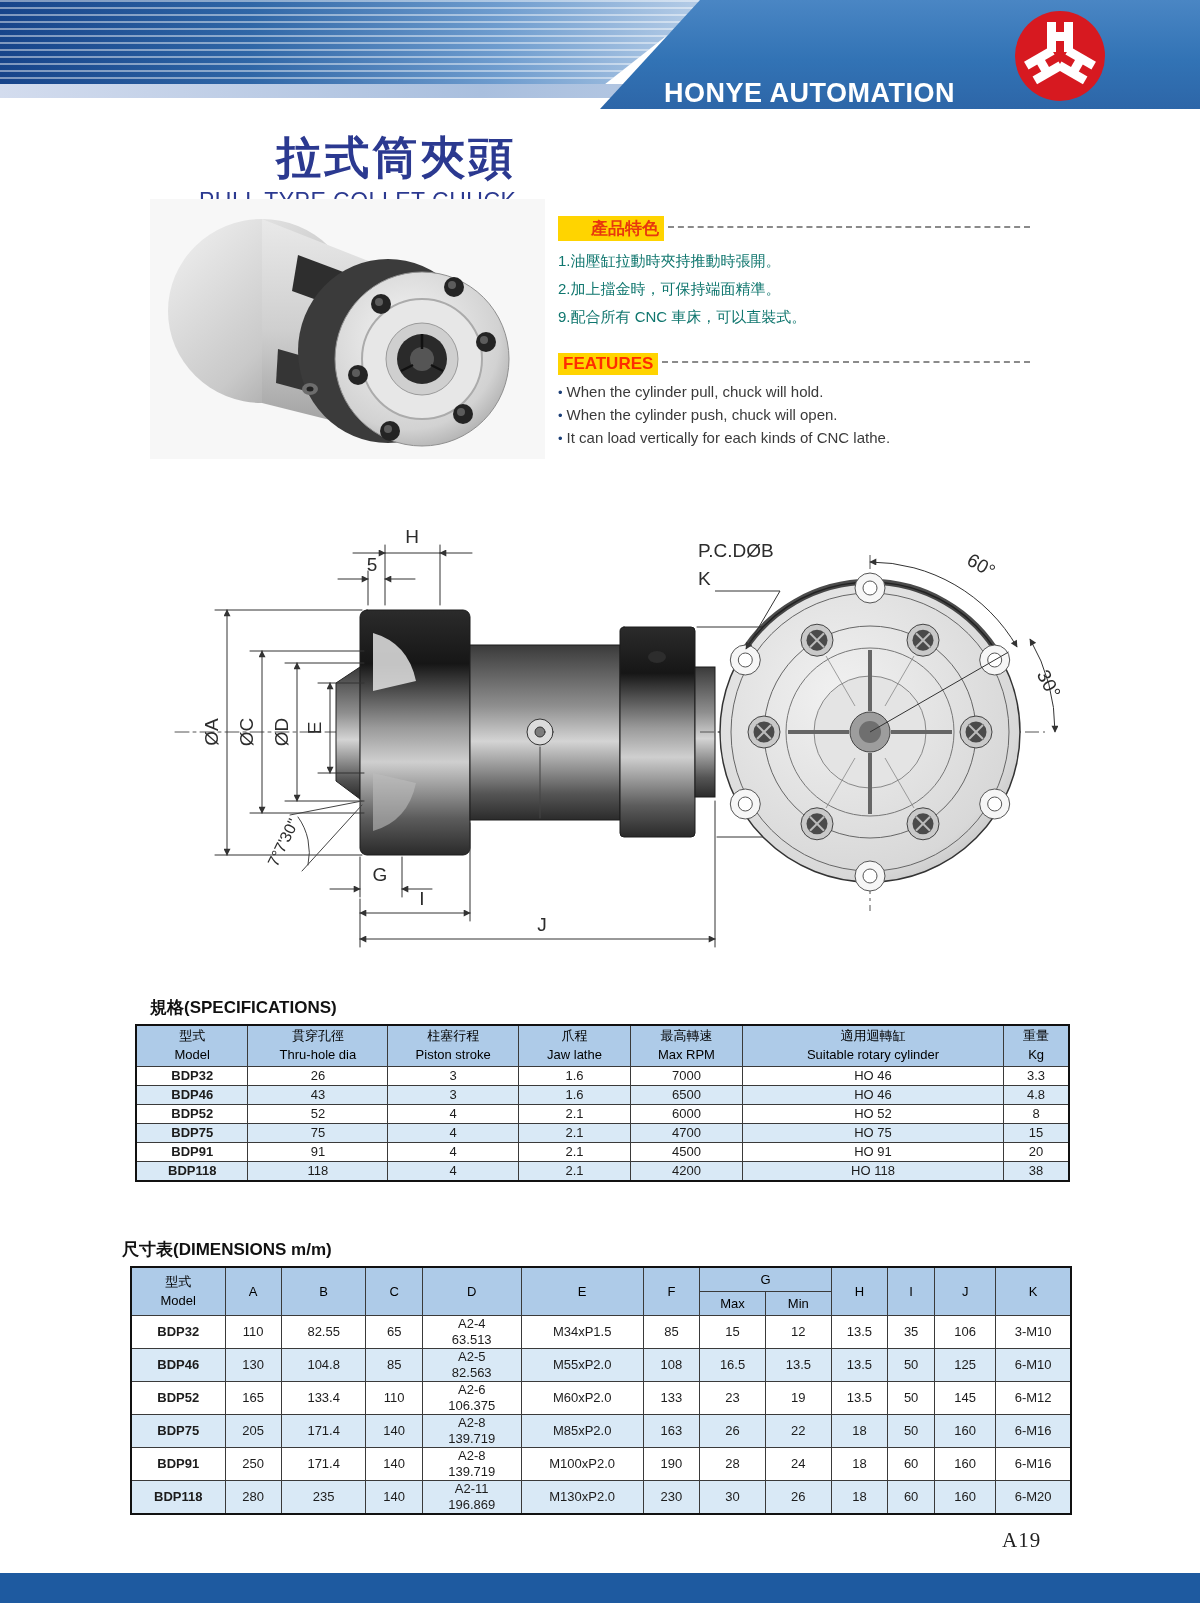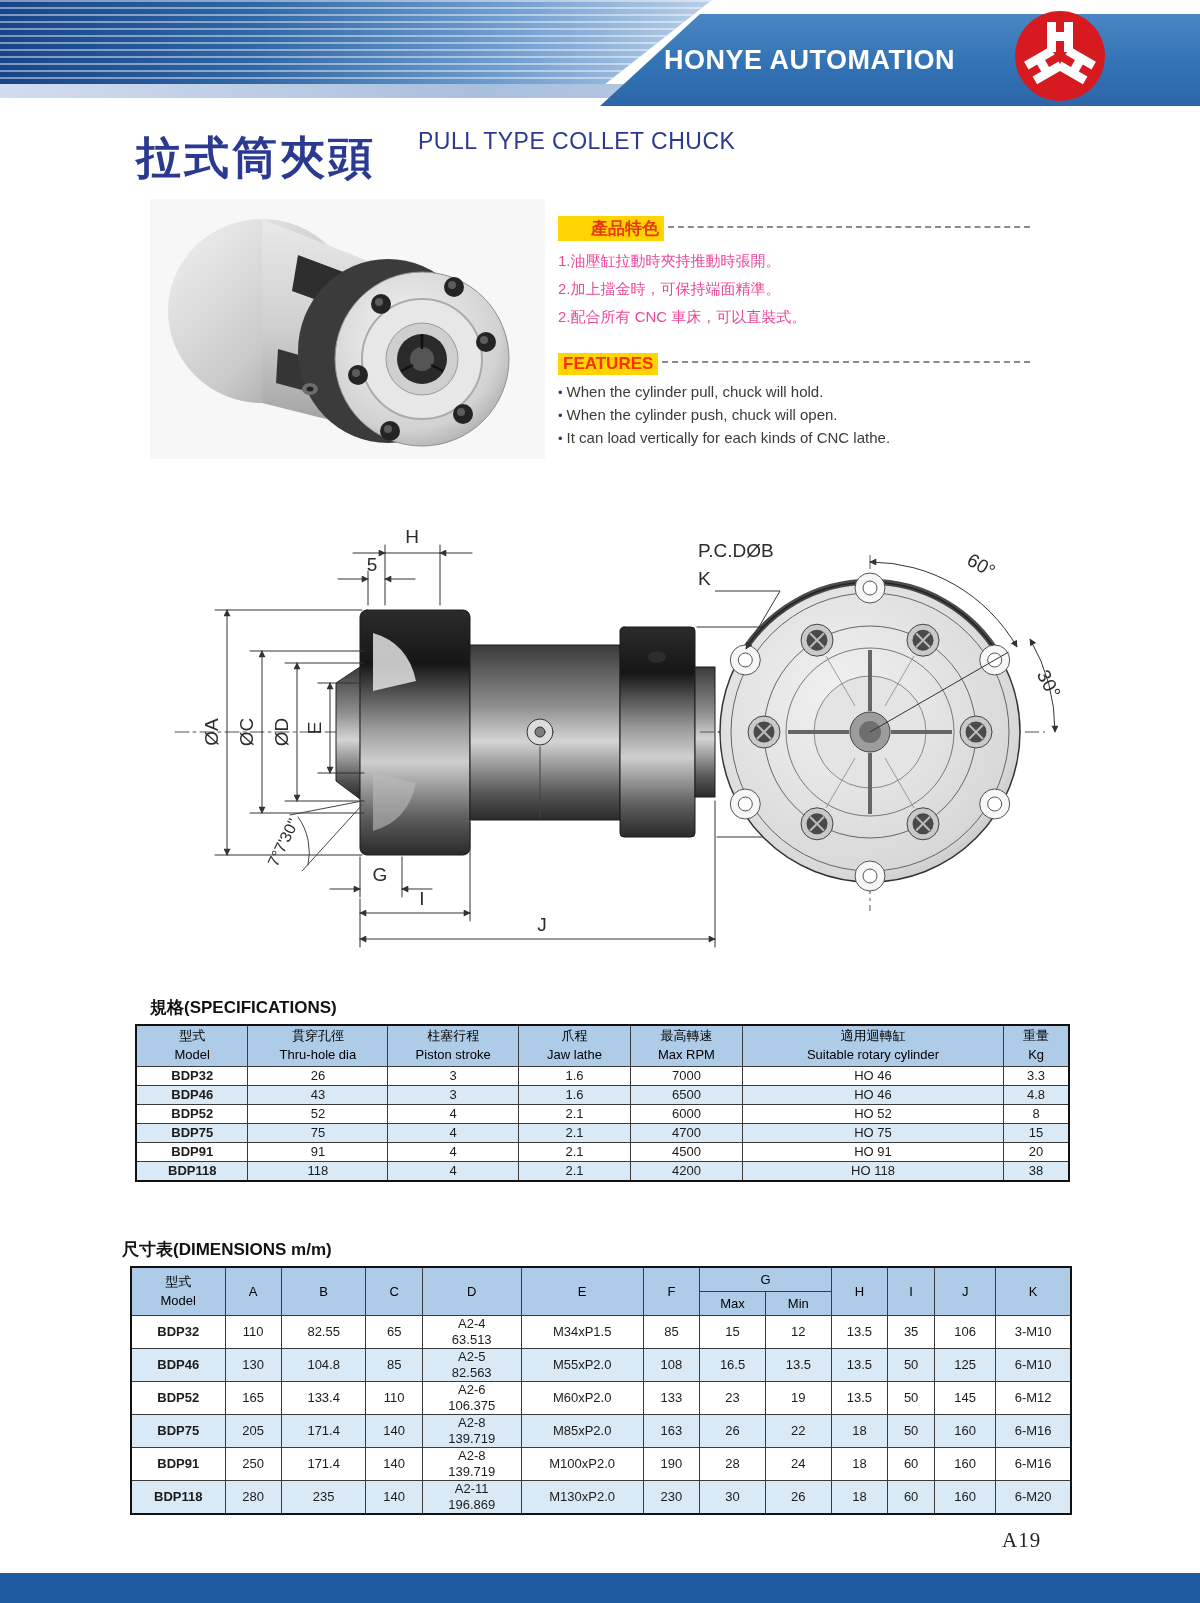--- a/index.html
+++ b/index.html
@@ -13,42 +13,42 @@
     clip-path:polygon(0 0,100% 0,85% 100%,0 100%);
     background:
       repeating-linear-gradient(180deg, rgba(255,255,255,.45) 0 2px, rgba(255,255,255,0) 2px 7px),
       linear-gradient(90deg,#17448a 0%,#2f66a6 35%,#6e9cce 70%,#b9cfe8 100%);
   }
   .hd-substrip{
     position:absolute;left:0;top:84px;width:100%;height:14px;z-index:0;
     background:linear-gradient(90deg,#d3dcee 0%,#a9bfde 40%,#c2d2e8 75%,#eef2f9 100%);
   }
   .hd-panel{
-    position:absolute;left:600px;right:0;top:14px;height:92px;z-index:1;
+    position:absolute;left:600px;right:0;top:0;height:109px;z-index:1;
     clip-path:polygon(100px 0,100% 0,100% 100%,0 100%);
     background:linear-gradient(180deg,#4a86c4 0%,#3273b5 55%,#2d66a8 100%);
-    display:flex;align-items:center;justify-content:flex-end;padding-right:245px;box-sizing:border-box;
+    display:flex;align-items:flex-end;justify-content:flex-end;padding-right:245px;box-sizing:border-box;
   }
   .brand{color:#fff;font-size:27px;font-weight:bold;letter-spacing:.5px;white-space:nowrap;}
   .logo{position:absolute;left:1012px;top:8px;width:96px;height:96px;z-index:2;}
   
-  .title-row{position:absolute;left:136px;top:128px;display:flex;align-items:flex-start;}
+  .title-row{position:absolute;left:157px;top:128px;display:flex;align-items:flex-end;flex-direction:column;}
   .title-zh{font-size:45px;font-weight:bold;color:#2b3990;letter-spacing:3px;}
   .title-en{font-size:23px;font-weight:normal;color:#2b3990;margin-left:42px;letter-spacing:.5px;}
   
   .photo{position:absolute;left:150px;top:198px;width:395px;height:262px;}
   
   .features{position:absolute;left:558px;top:216px;width:472px;}
   .feat-head{display:flex;align-items:center;}
   .feat-label{font-size:17px;font-weight:bold;padding:1px 5px;background:#ffd400;white-space:nowrap;}
   .feat-label.zh{color:#e8380d;padding-left:33px;}
   .feat-label.en{color:#ff2d00;}
   .dashline{flex:1;border-bottom:2px dashed #8a8a8a;margin-left:4px;margin-bottom:4px;}
   .feat-items-zh{margin-top:6px;}
-  .feat-item-zh{font-size:15px;color:#ec4899;line-height:28px;}
+  .feat-item-zh{font-size:15px;color:#0f766e;line-height:28px;}
   .feat-items-en{margin-top:6px;}
   .feat-item-en{font-size:15px;color:#3a3a3a;line-height:22px;display:flex;align-items:baseline;}
   .bullet{color:#1c3f77;margin-right:4px;font-size:13px;}
   .feat-gap{height:22px;}
   
   .drawing{position:absolute;left:140px;top:515px;width:920px;height:450px;}
   .dim-text{font-size:19px;fill:#2c2c2c;}
   .dim-text-sm{font-size:16px;fill:#2c2c2c;}
   
   .section-heading{position:absolute;font-size:17px;font-weight:bold;color:#111;}
@@ -166,21 +166,21 @@
   </svg>
 
   <div class="features">
     <div class="feat-head">
       <span class="feat-label zh">產品特色</span>
       <span class="dashline"></span>
     </div>
     <div class="feat-items-zh">
       <div class="feat-item-zh">1.油壓缸拉動時夾持推動時張開。</div>
       <div class="feat-item-zh">2.加上擋金時，可保持端面精準。</div>
-      <div class="feat-item-zh">2.配合所有 CNC 車床，可以直裝式。</div>
+      <div class="feat-item-zh">9.配合所有 CNC 車床，可以直裝式。</div>
     </div>
     <div class="feat-gap"></div>
     <div class="feat-head">
       <span class="feat-label en">FEATURES</span>
       <span class="dashline"></span>
     </div>
     <div class="feat-items-en">
       <div class="feat-item-en">
         <span class="bullet">•</span>
         <span>When the cylinder pull, chuck will hold.</span>

